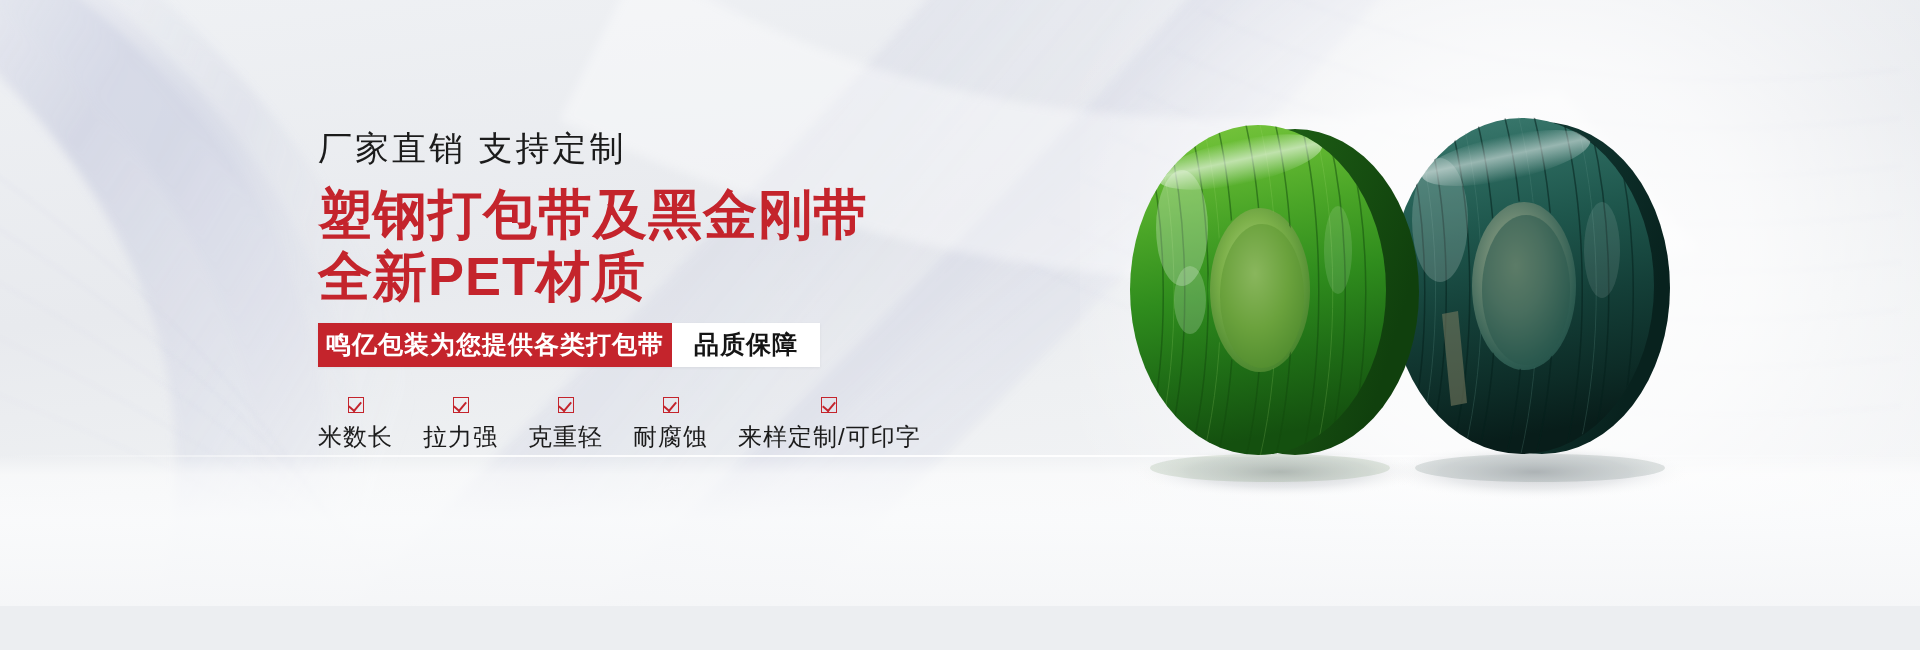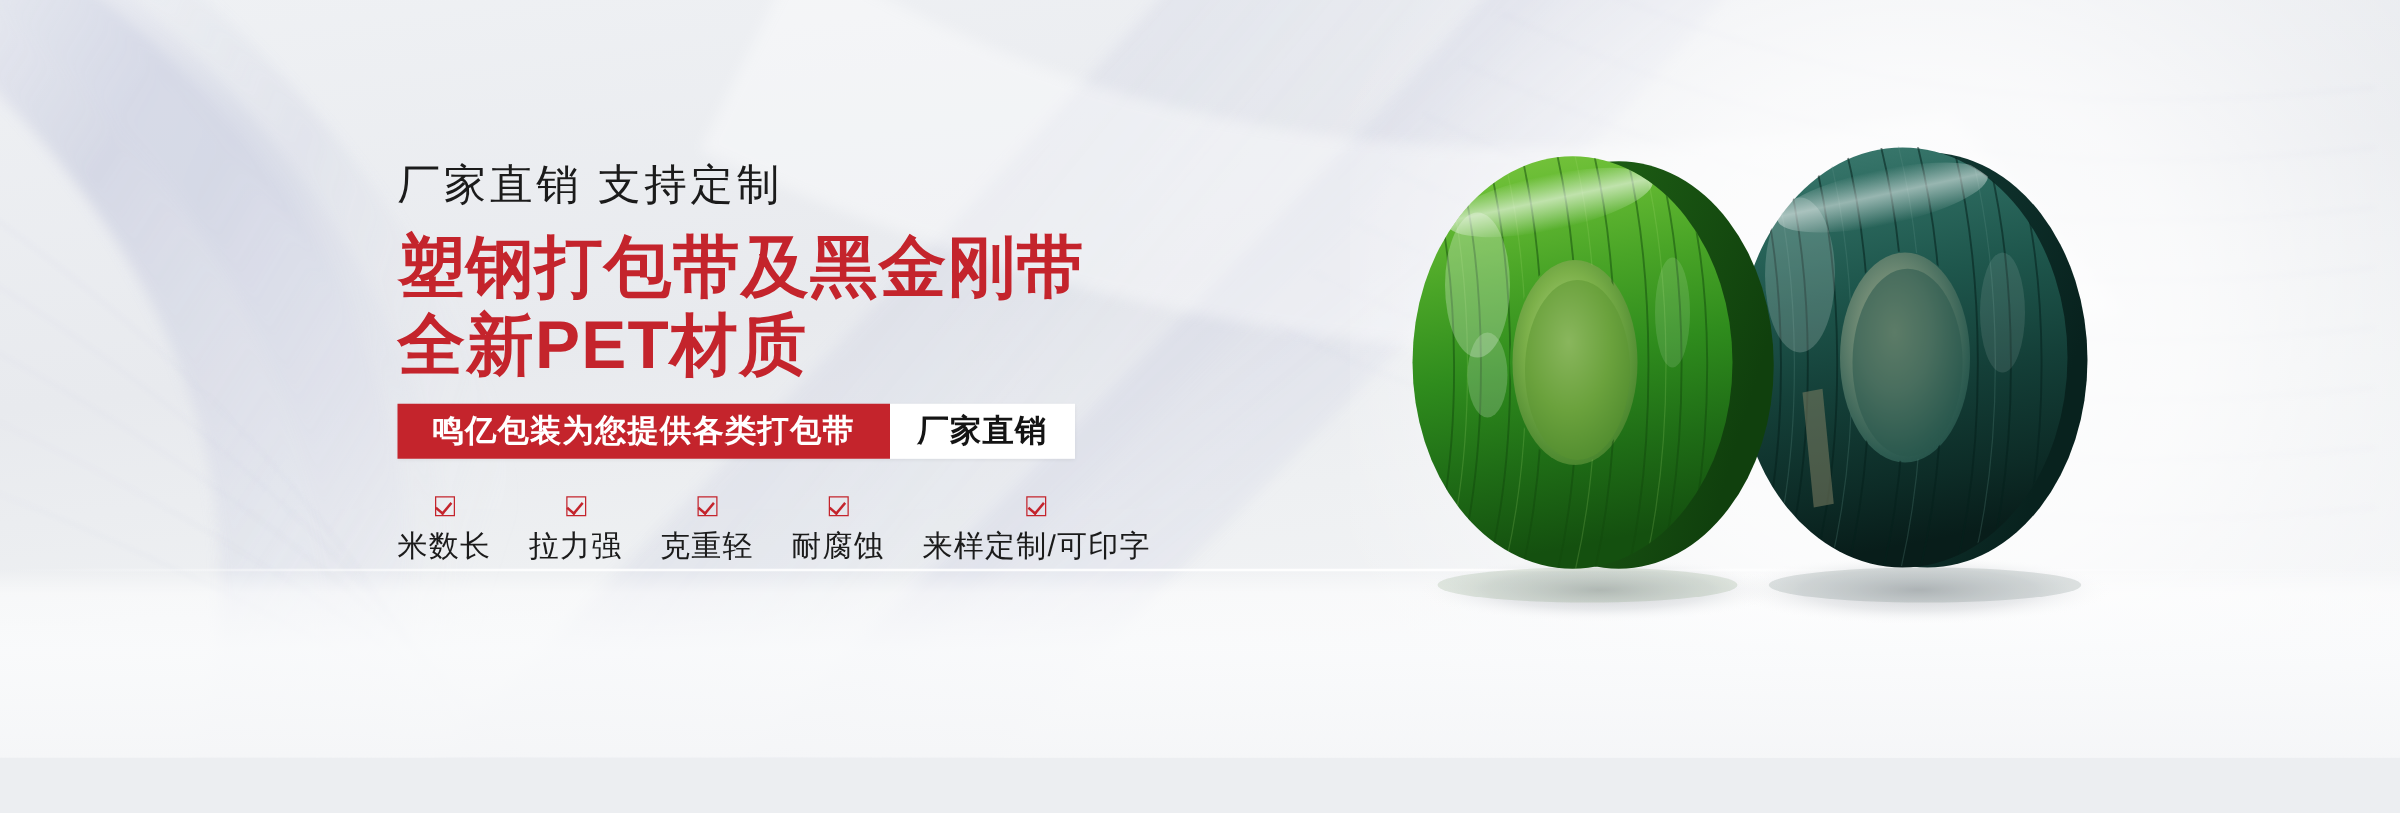--- a/index.html
+++ b/index.html
@@ -69,21 +69,21 @@
 
   .tagbar{
     display:inline-flex; align-items:stretch;
     margin-top:16px; height:44px;
     box-shadow:0 1px 3px rgba(0,0,0,.06);
   }
   .tagbar .red{
     background:#C4242C; color:#ffffff;
     font-size:25px; font-weight:700; letter-spacing:1px;
     display:flex; align-items:center;
-    padding:0 28px;
+    padding:0 8px;
   }
   .tagbar .white{
     background:#ffffff; color:#141414;
     font-size:25px; font-weight:700; letter-spacing:1px;
     display:flex; align-items:center;
     padding:0 22px;
   }
 
   .features{
     display:flex; align-items:center;
@@ -335,21 +335,21 @@
 
   <div class="copy">
 
     <div class="eyebrow">厂家直销 支持定制</div>
 
     <div class="headline ln2">塑钢打包带及黑金刚带</div>
     <div class="headline">全新PET材质</div>
 
     <div class="tagbar">
       <div class="red">鸣亿包装为您提供各类打包带</div>
-      <div class="white">厂家直销</div>
+      <div class="white">品质保障</div>
     </div>
 
     <div class="features">
 
       <div class="feat">
         <span class="cbox"></span>
         <span class="lbl">米数长</span>
       </div>
 
       <div class="feat">

